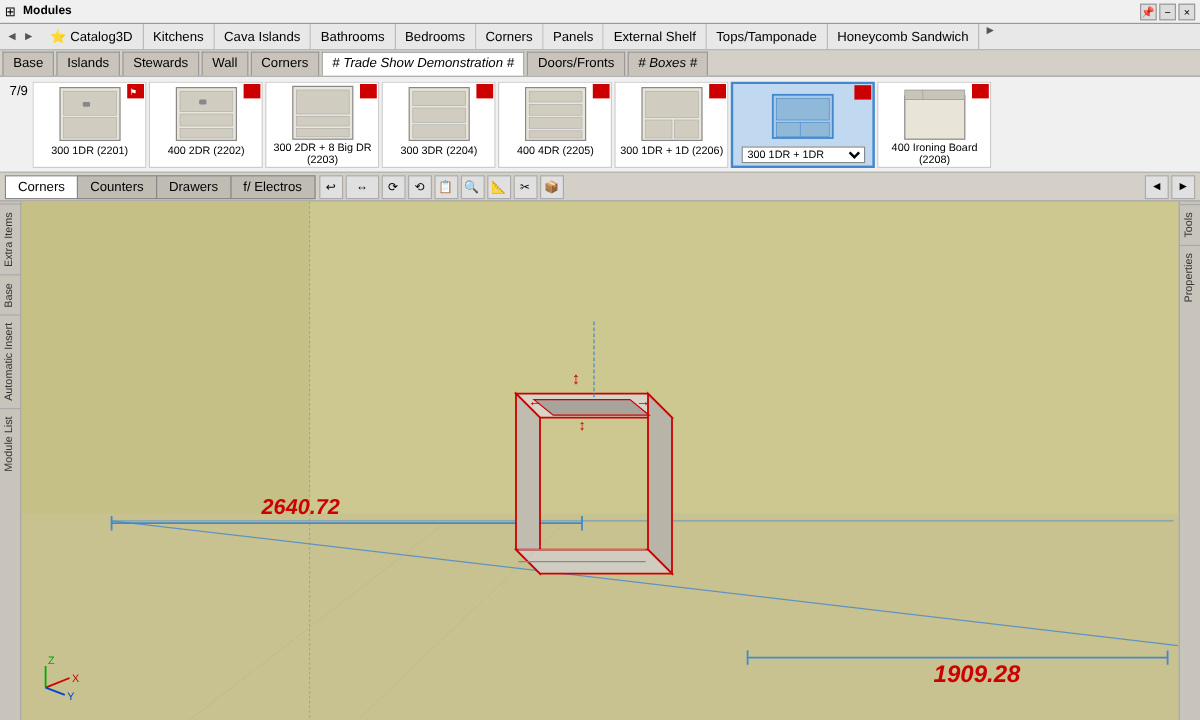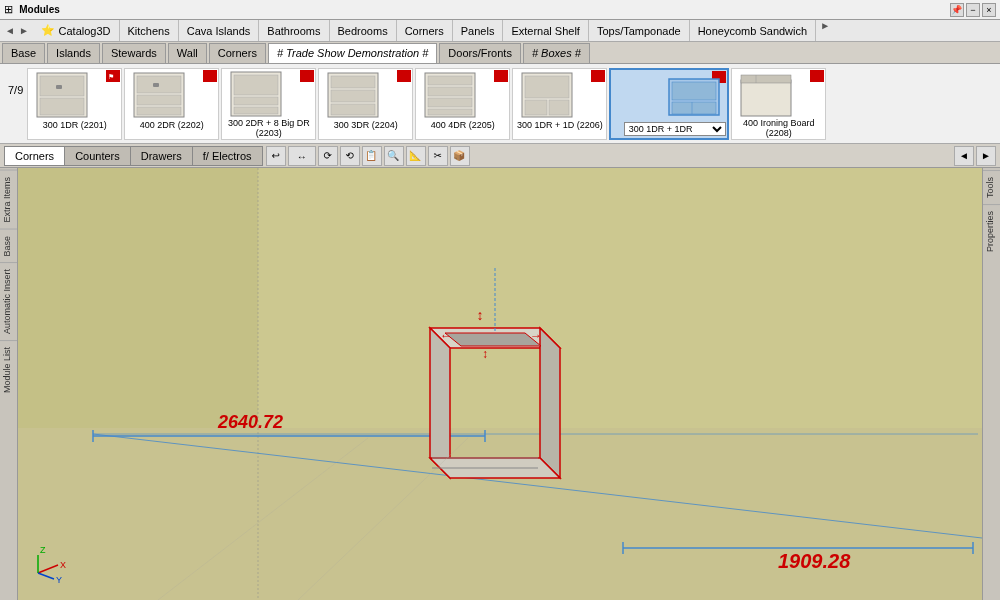--- a/index.html
+++ b/index.html
@@ -71,30 +71,31 @@
     #item-strip {
       background: #f0f0f0;
       border-bottom: 1px solid #aaa;
       height: 80px;
       display: flex;
       align-items: center;
       padding: 2px 4px;
       position: relative;
       overflow: hidden;
     }
-    .item-count { font-size: 11px; color: #000; padding: 2px 4px; align-self: flex-start; margin-top: 16px; }
+    .item-count { font-size: 11px; color: #000; padding: 2px 4px; align-self: flex-start; margin-top: 2px; }
     .items-container { display: flex; flex: 1; gap: 2px; overflow: hidden; }
     .item-card {
       width: 95px;
       min-width: 80px;
       height: 72px;
       border: 1px solid #ccc;
       background: #fff;
       display: flex;
       flex-direction: column;
+      align-items: center;
       cursor: pointer;
       padding: 1px;
       position: relative;
     }
     .item-thumb {
       width: 65px;
       height: 50px;
       display: flex;
       align-items: center;
       justify-content: center;
@@ -105,21 +106,21 @@
     .item-flag svg { width: 12px; height: 10px; }
 
     
     .item-dropdown {
       min-width: 120px;
       height: 72px;
       border: 1px solid #ccc;
       background: #c0d8f0;
       display: flex;
       flex-direction: column;
-      align-items: flex-end;
+      align-items: center;
       justify-content: center;
       cursor: pointer;
       padding: 1px;
       position: relative;
       border: 2px solid #4488cc;
     }
     .item-dropdown select {
       width: 95%;
       font-size: 9px;
       border: 1px solid #888;

